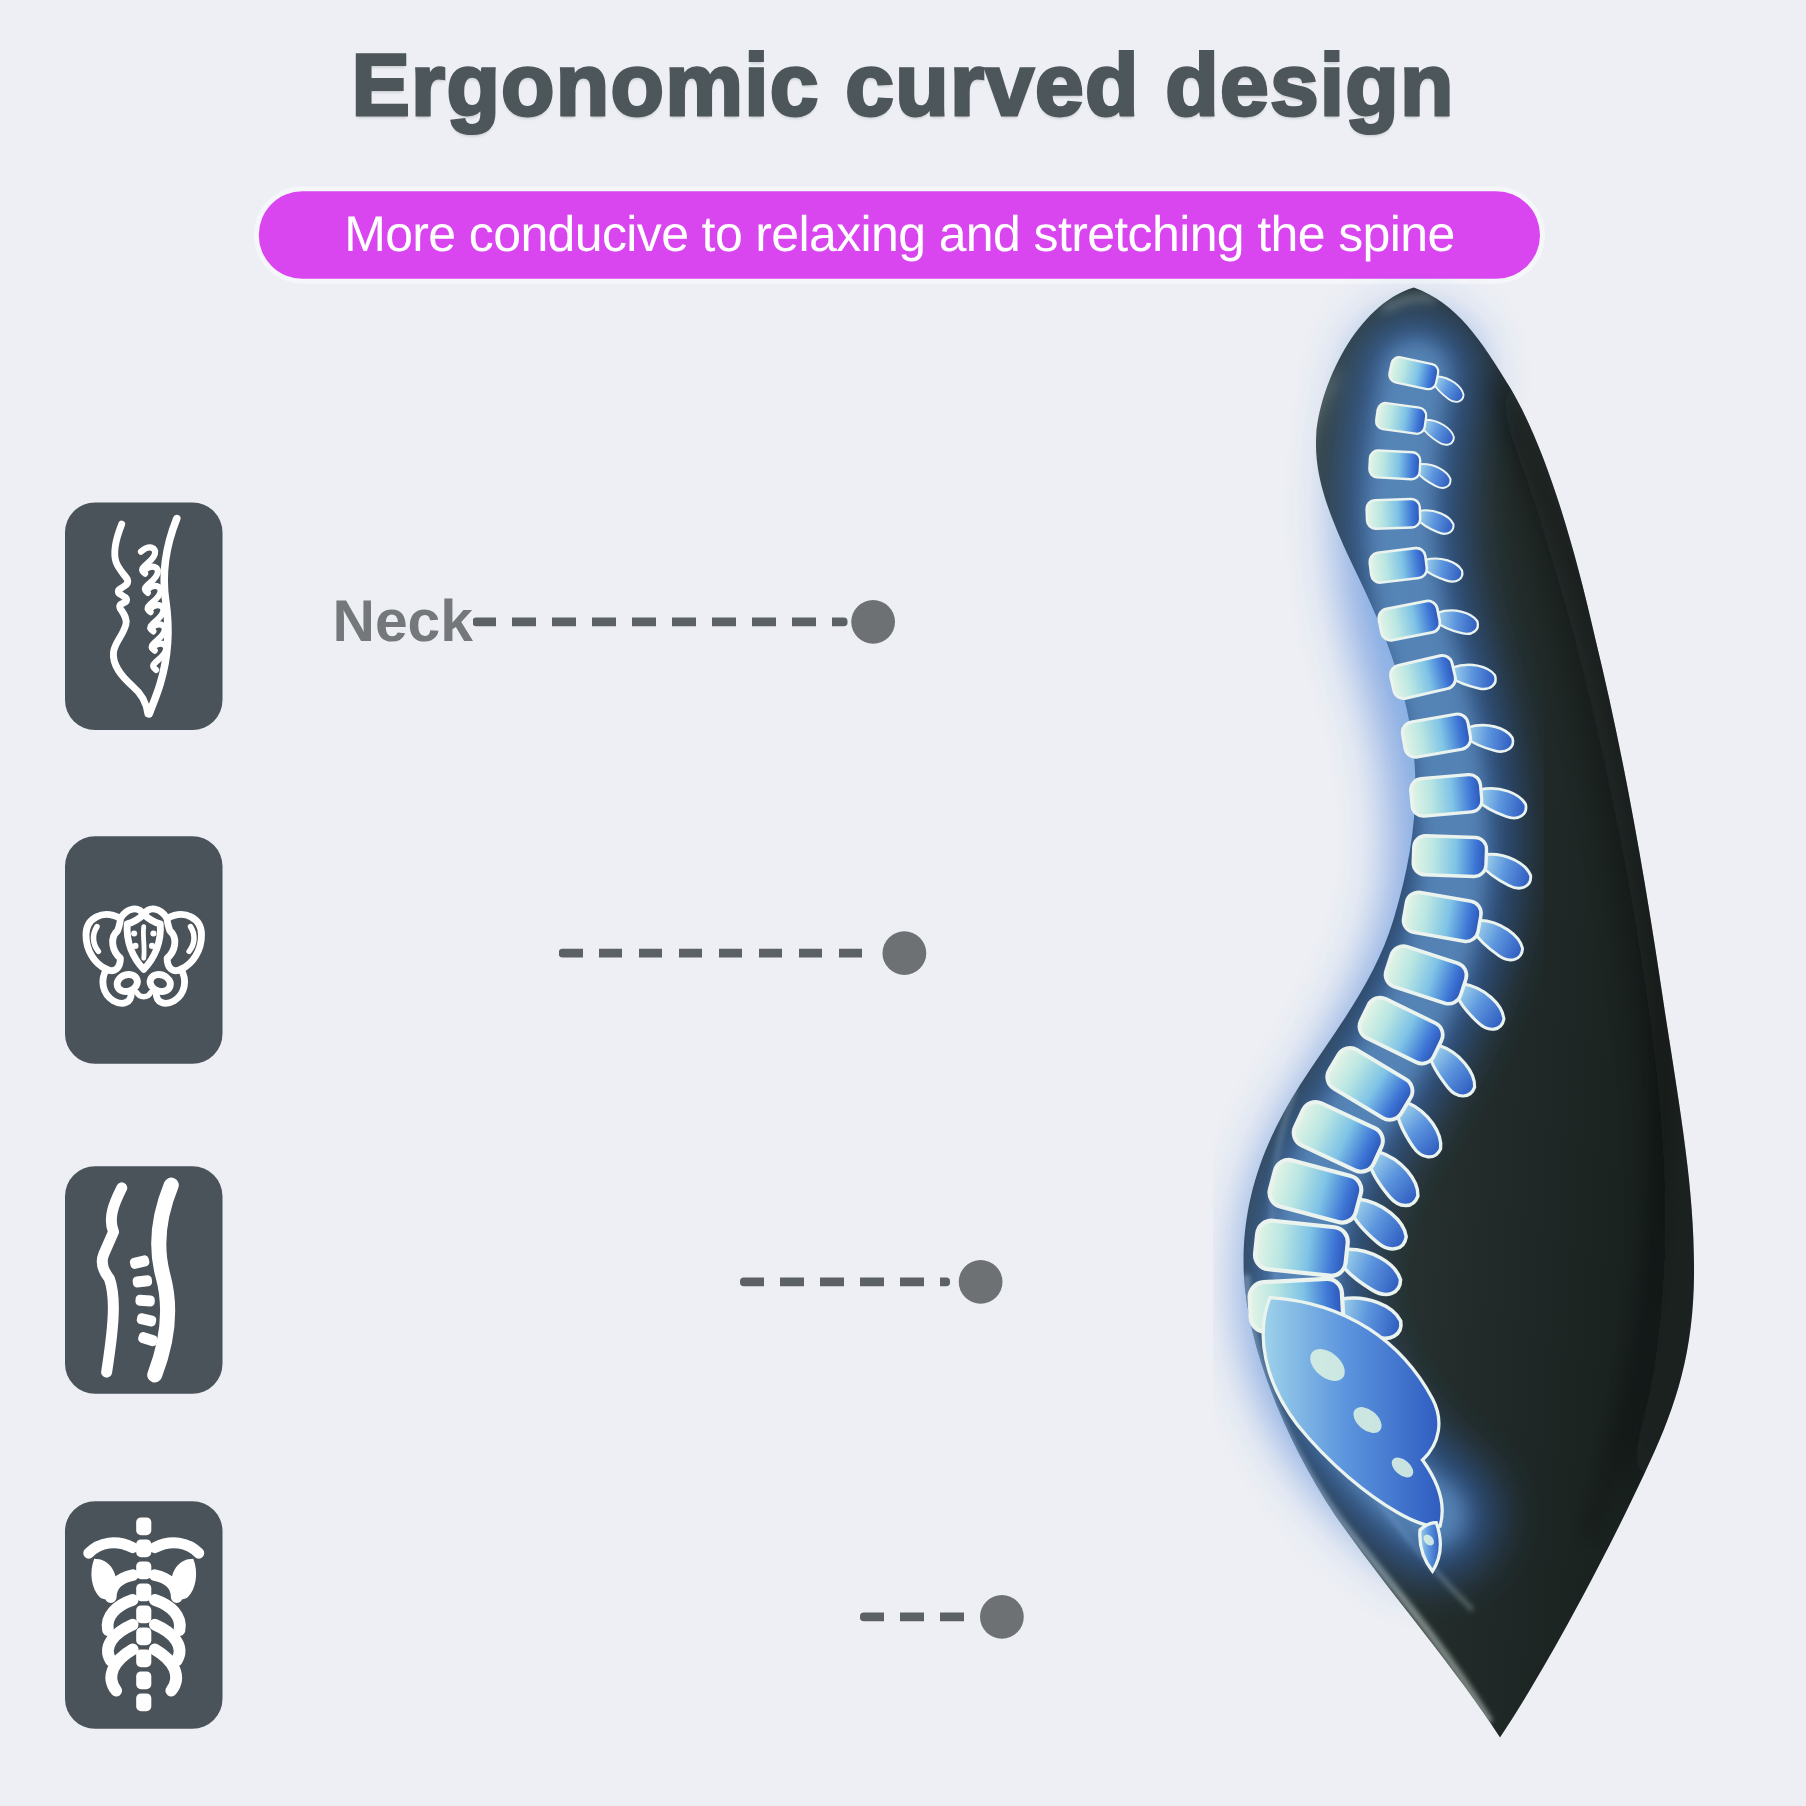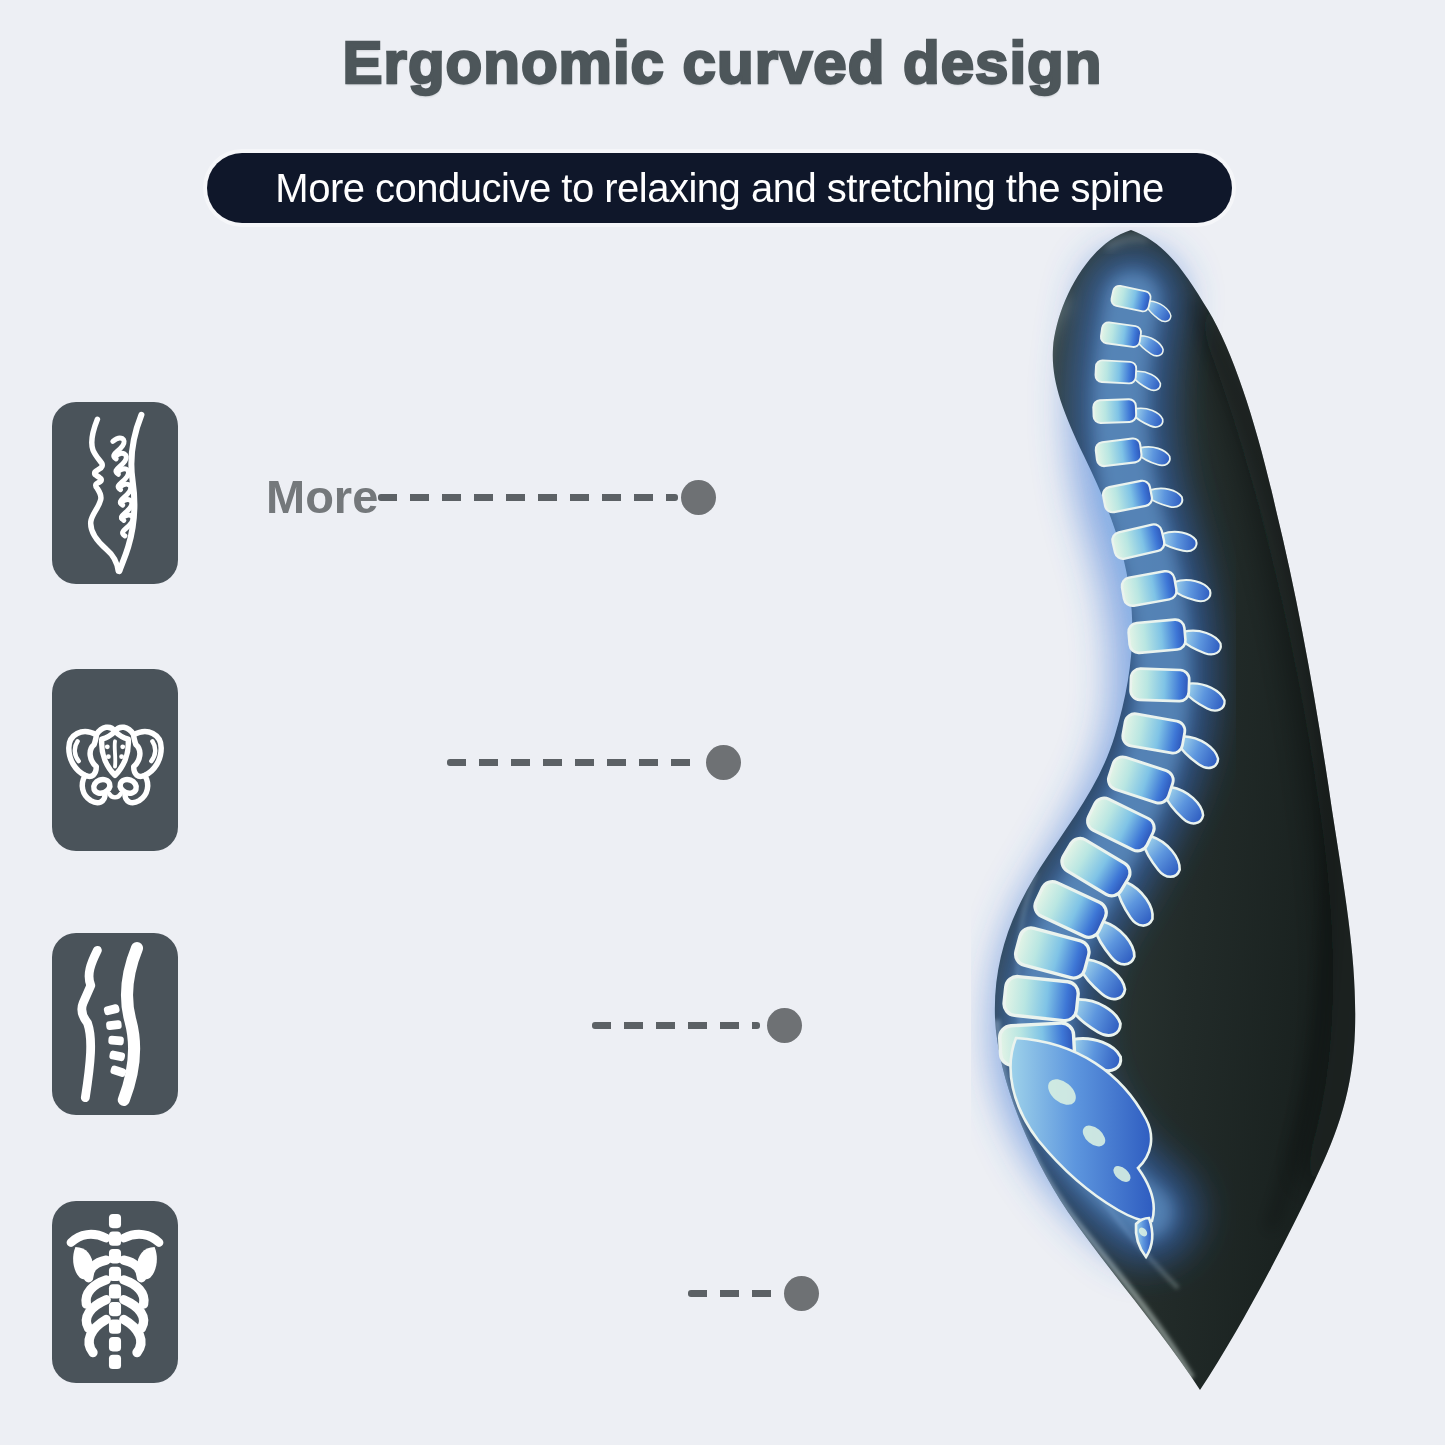--- a/index.html
+++ b/index.html
@@ -7,33 +7,33 @@
     position:relative;
     width:1445px;height:1445px;
     background:#edeff4;
     overflow:hidden;
     font-family:"Liberation Sans", sans-serif;
   }
   .title{
     position:absolute;
     left:0; top:28px; width:1445px;
     text-align:center;
-    font-size:60px;
+    font-size:70px;
     font-weight:bold;
     color:#4d565a;
     letter-spacing:1px;
     -webkit-text-stroke:2.5px #4d565a;
     text-shadow:0 2px 2px rgba(40,48,52,0.18);
     white-space:nowrap;
   }
   .subtitle-pill{
     position:absolute;
     left:207px; top:153px;
     width:1025px; height:70px;
-    background:#0f172a;
+    background:#d946ef;
     border-radius:36px;
     box-shadow:0 0 0 4px rgba(255,255,255,0.45);
     display:flex; align-items:center; justify-content:center;
   }
   .subtitle-pill span{
     color:#ffffff;
     font-size:40px;
     letter-spacing:-0.5px;
     white-space:nowrap;
   }
@@ -79,21 +79,21 @@
       <g stroke-width="4.5">
         <path transform="translate(48,28)" d="M0,0 c7,-6 13,-2 9,4 c-4,6 -12,8 -6,12"></path>
         <path transform="translate(50,42)" d="M0,0 c7,-6 13,-2 9,4 c-4,6 -12,8 -6,12"></path>
         <path transform="translate(52,56)" d="M0,0 c7,-6 13,-2 9,4 c-4,6 -12,8 -6,12"></path>
         <path transform="translate(54,70)" d="M0,0 c7,-6 13,-2 9,4 c-4,6 -12,8 -6,12"></path>
         <path transform="translate(55,84)" d="M0,0 c7,-6 13,-2 9,4 c-4,6 -12,8 -6,12"></path>
         <path transform="translate(56,98)" d="M0,0 c7,-6 13,-2 9,4 c-4,6 -12,8 -6,12"></path>
       </g>
     </svg>
   </div>
-  <div class="row-label" style="top:463px">More</div>
+  <div class="row-label" style="top:463px">Neck</div>
   <div class="dash" style="left:378px; top:494px; width:300px"></div>
   <div class="dot" style="left:681px; top:480px"></div>
 
   <div class="icon-box" style="top:669px">
     <svg viewBox="0 0 100 100" fill="none" stroke="#ffffff" stroke-linecap="round" stroke-linejoin="round" stroke-width="5">
       <path d="M33,27 C38,19 46,18 50,24 C54,18 62,19 67,27"></path>
       <path d="M33,27 C20,20 8,27 8,39 C8,50 14,60 23,64 C29,67 33,63 33,56 C27,51 25,41 31,36 C32,33 33,30 33,27 Z"></path>
       <path stroke-width="4" d="M16,33 C12,39 13,46 17,51"></path>
       <path d="M67,27 C80,20 92,27 92,39 C92,50 86,60 77,64 C71,67 67,63 67,56 C73,51 75,41 69,36 C68,33 67,30 67,27 Z"></path>
       <path stroke-width="4" d="M84,33 C88,39 87,46 83,51"></path>

